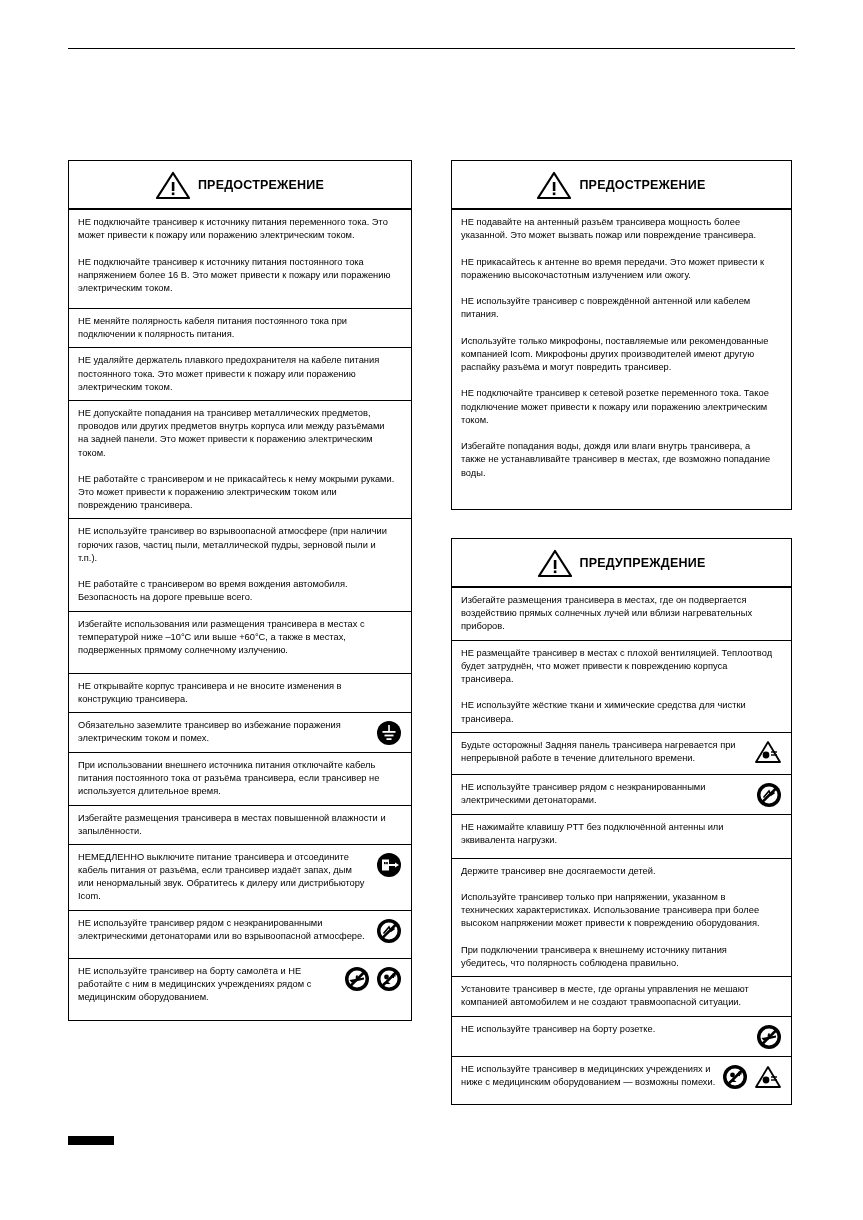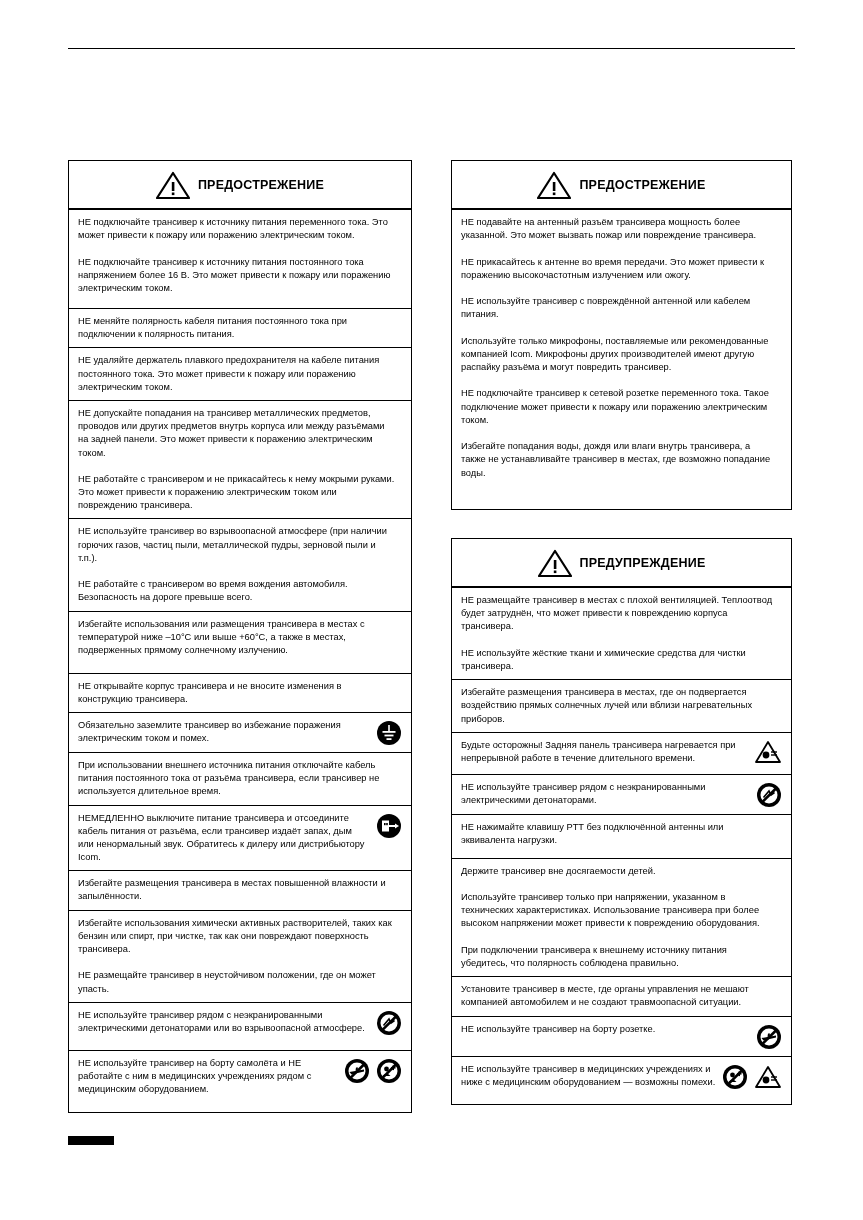--- a/index.html
+++ b/index.html
@@ -200,47 +200,41 @@
             </svg>
           </span>
         </div>
       </div>
 
       <div class="row" style="min-height:52px">
         <div class="txt">При использовании внешнего источника питания отключайте кабель питания постоянного тока от разъёма трансивера, если трансивер не используется длительное время.</div>
         <div class="icons"></div>
       </div>
 
+      <div class="row" style="min-height:28px">
+        <div class="txt">Избегайте размещения трансивера в местах повышенной влажности и запылённости.</div>
+        <div class="icons"></div>
+      </div>
+
       <div class="row" style="min-height:56px">
         <div class="txt">НЕМЕДЛЕННО выключите питание трансивера и отсоедините кабель питания от разъёма, если трансивер издаёт запах, дым или ненормальный звук. Обратитесь к дилеру или дистрибьютору Icom.</div>
         <div class="icons">
           <span class="circ">
             <svg viewBox="0 0 26 26" width="26" height="26">
               <circle cx="13" cy="13" r="12" fill="#000000"></circle>
               <rect x="6" y="7.5" width="7" height="11" fill="#ffffff"></rect>
               <rect x="8" y="10" width="1.6" height="2.2" fill="#000000"></rect>
               <rect x="10.2" y="10" width="1.6" height="2.2" fill="#000000"></rect>
               <rect x="13" y="12" width="7" height="2" fill="#ffffff"></rect>
               <polygon points="19,10.5 23,13 19,15.5" fill="#ffffff"></polygon>
             </svg>
           </span>
         </div>
       </div>
 
-      <div class="row" style="min-height:28px">
-        <div class="txt">Избегайте размещения трансивера в местах повышенной влажности и запылённости.</div>
-        <div class="icons"></div>
-      </div>
-
-      <div class="row" style="min-height:72px">
-        <div class="txt">Избегайте использования химически активных растворителей, таких как бензин или спирт, при чистке, так как они повреждают поверхность трансивера.
-
-НЕ размещайте трансивер в неустойчивом положении, где он может упасть.</div>
-        <div class="icons"></div>
-      </div>
 
       <div class="row" style="min-height:48px">
         <div class="txt">НЕ используйте трансивер рядом с неэкранированными электрическими детонаторами или во взрывоопасной атмосфере.</div>
         <div class="icons">
           <span class="circ">
             <svg viewBox="0 0 26 26" width="26" height="26">
               <circle cx="13" cy="13" r="12" fill="#000000"></circle>
               <circle cx="13" cy="13" r="8.5" fill="#ffffff"></circle>
               <path d="M7.5 15.5 L13 9 L15 13 L18.5 10.5" stroke="#000000" stroke-width="1.6" fill="none"></path>
               <rect x="2.8" y="12" width="20.4" height="2.6" fill="#000000" transform="rotate(-45 13 13)"></rect>
@@ -312,29 +306,29 @@
         <span class="tri">
           <svg viewBox="0 0 34 28" width="34" height="28">
             <polygon points="17,2 33,27 1,27" fill="#ffffff" stroke="#000000" stroke-width="2.2" stroke-linejoin="round"></polygon>
             <rect x="15.8" y="11" width="2.6" height="9" fill="#000000"></rect>
             <rect x="15.8" y="21.5" width="2.6" height="2.6" fill="#000000"></rect>
           </svg>
         </span>
         <span class="title">ПРЕДУПРЕЖДЕНИЕ</span>
       </div>
 
+      <div class="row" style="min-height:38px">
+        <div class="txt">Избегайте размещения трансивера в местах, где он подвергается воздействию прямых солнечных лучей или вблизи нагревательных приборов.</div>
+        <div class="icons"></div>
+      </div>
+
       <div class="row" style="min-height:62px">
         <div class="txt">НЕ размещайте трансивер в местах с плохой вентиляцией. Теплоотвод будет затруднён, что может привести к повреждению корпуса трансивера.
 
 НЕ используйте жёсткие ткани и химические средства для чистки трансивера.</div>
-        <div class="icons"></div>
-      </div>
-
-      <div class="row" style="min-height:38px">
-        <div class="txt">Избегайте размещения трансивера в местах, где он подвергается воздействию прямых солнечных лучей или вблизи нагревательных приборов.</div>
         <div class="icons"></div>
       </div>
 
       <div class="row" style="min-height:42px">
         <div class="txt">Будьте осторожны! Задняя панель трансивера нагревается при непрерывной работе в течение длительного времени.</div>
         <div class="icons">
           <span class="tri-sm">
             <svg viewBox="0 0 28 24" width="28" height="24">
               <polygon points="14,2 26,22 2,22" fill="#ffffff" stroke="#000000" stroke-width="1.8" stroke-linejoin="round"></polygon>
               <circle cx="12" cy="15" r="3.4" fill="#000000"></circle>

